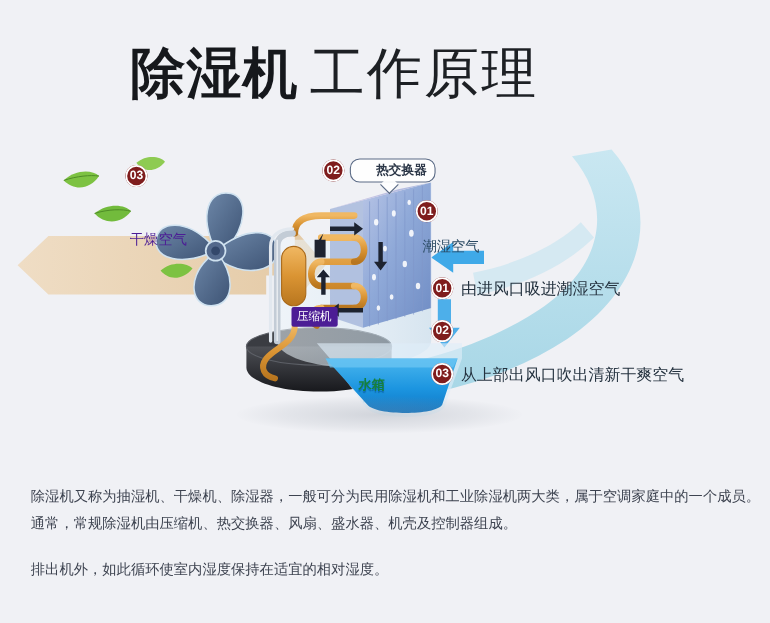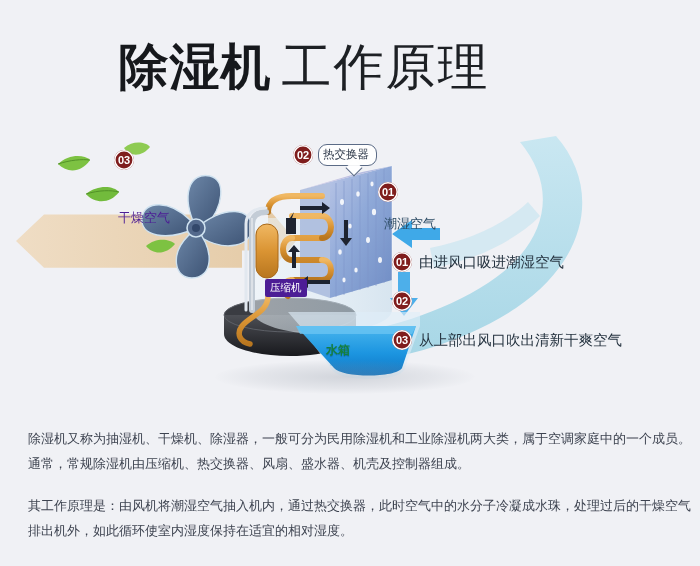--- a/index.html
+++ b/index.html
@@ -90,25 +90,26 @@
     white-space: nowrap;
   }
   .diagram-label.dry   { color: #4c1d95; font-size: 13px; }
   .diagram-label.humid { color: #2b4a63; font-size: 13px; }
 
   
   .callout {
     border: 1.4px solid #5b6b86;
     border-radius: 9px;
     background: rgba(255,255,255,0.88);
-    padding: 2px 7px 3px 4px;
+    padding: 2px 7px 3px 23px;
     font-size: 11.5px;
     color: #2b3647;
     white-space: nowrap;
     font-family: "Liberation Sans", "DejaVu Sans", sans-serif;
+    font-weight: bold;
   }
   .callout-tail {
     width: 11px; height: 11px;
     background: rgba(255,255,255,0.92);
     border-right: 1.4px solid #5b6b86;
     border-bottom: 1.4px solid #5b6b86;
     transform: rotate(45deg);
   }
 
   
@@ -147,21 +148,21 @@
     font-size: 14.5px;
     color: #24323f;
     white-space: nowrap;
     font-family: "Liberation Sans", "DejaVu Sans", sans-serif;
   }
 
   
   #body-copy {
     position: absolute;
     left: 28px;
-    top: 426px;
+    top: 438px;
     width: 648px;
   }
   .para {
     font-size: 13px;
     line-height: 25px;
     color: #3d4350;
     font-family: "Liberation Sans", "DejaVu Sans", sans-serif;
   }
   .para.second { margin-top: 17px; }
   .para-line { white-space: nowrap; }
@@ -349,18 +350,17 @@
       <span class="step-text">从上部出风口吹出清新干爽空气</span>
     </div>
   </div>
 
   <div id="body-copy">
     <div class="para">
       <div class="para-line">除湿机又称为抽湿机、干燥机、除湿器，一般可分为民用除湿机和工业除湿机两大类，属于空调家庭中的一个成员。</div>
       <div class="para-line">通常，常规除湿机由压缩机、热交换器、风扇、盛水器、机壳及控制器组成。</div>
     </div>
     <div class="para second">
-      <div class="para-line">其工作原理是：由风机将潮湿空气抽入机内，通过热交换器，此时空气中的水分子冷凝成水珠，处理过后的干燥空气</div>
       <div class="para-line">排出机外，如此循环使室内湿度保持在适宜的相对湿度。</div>
     </div>
   </div>
 
 </div>
 
 </body></html>

